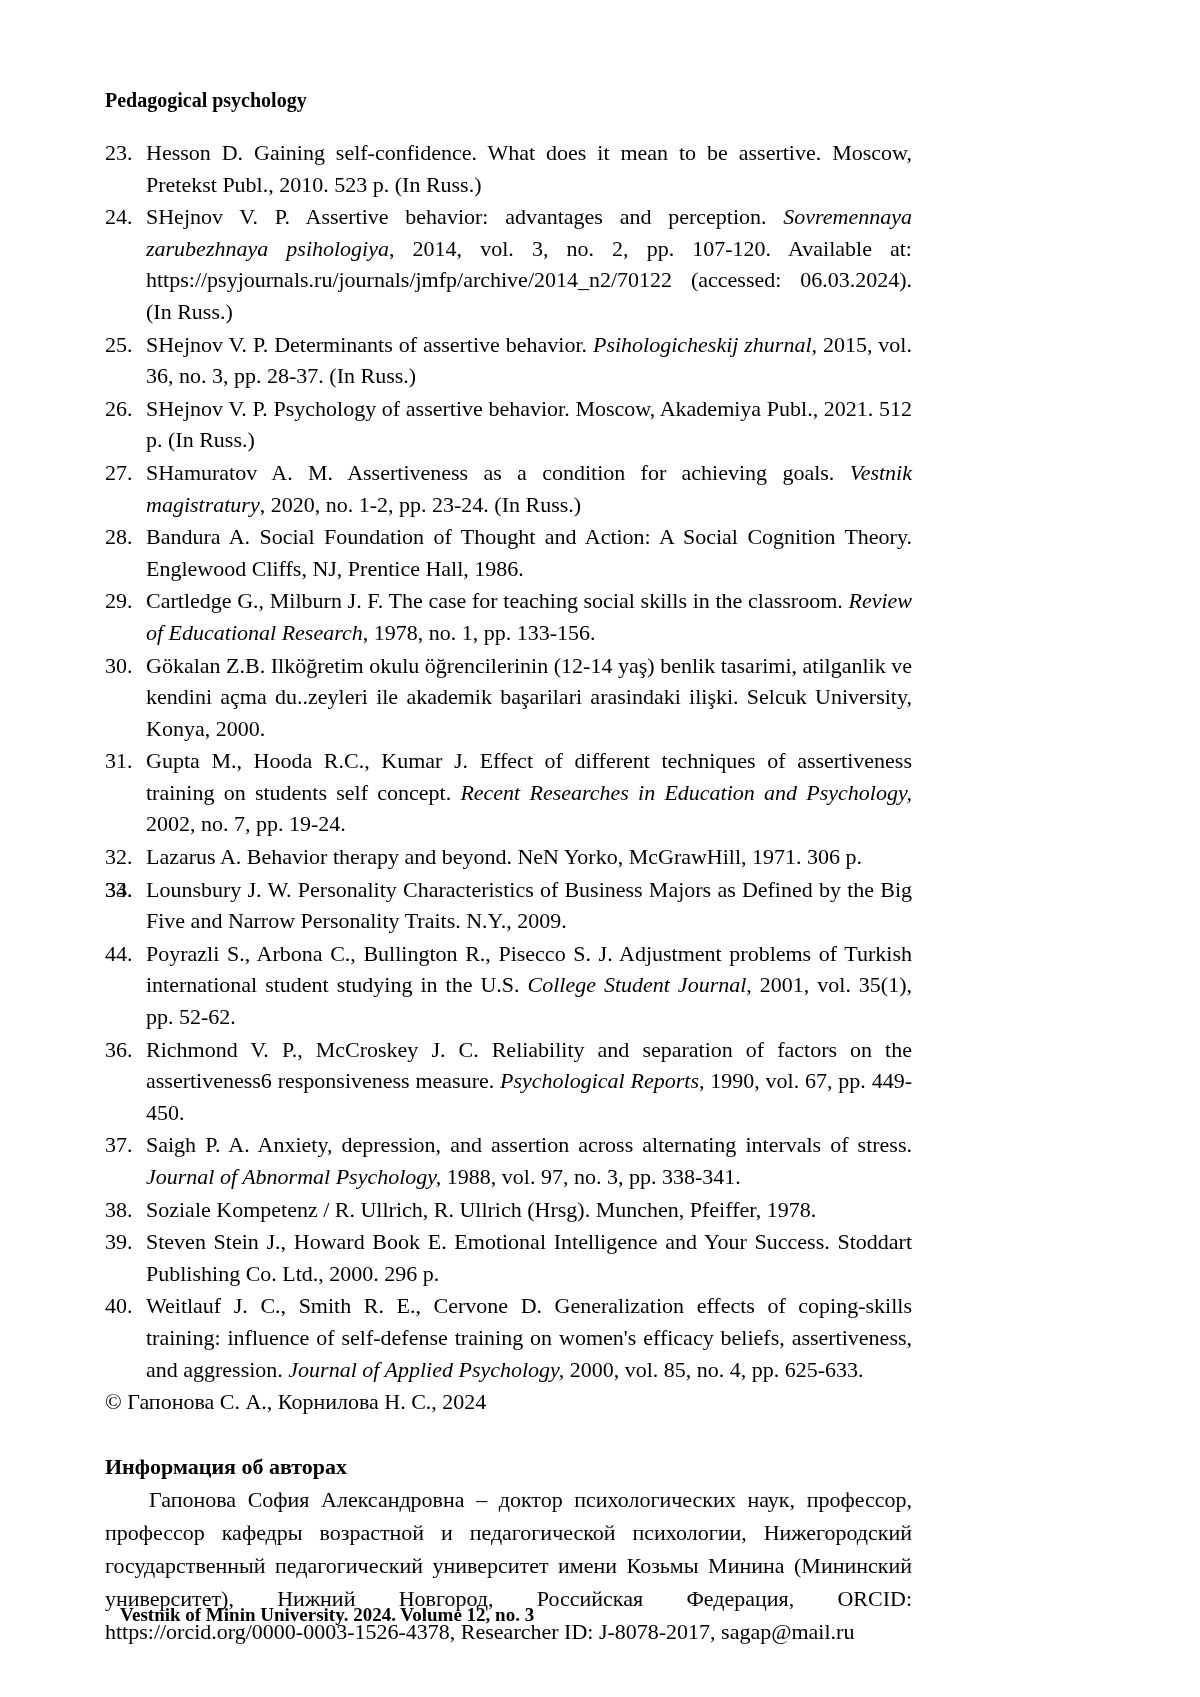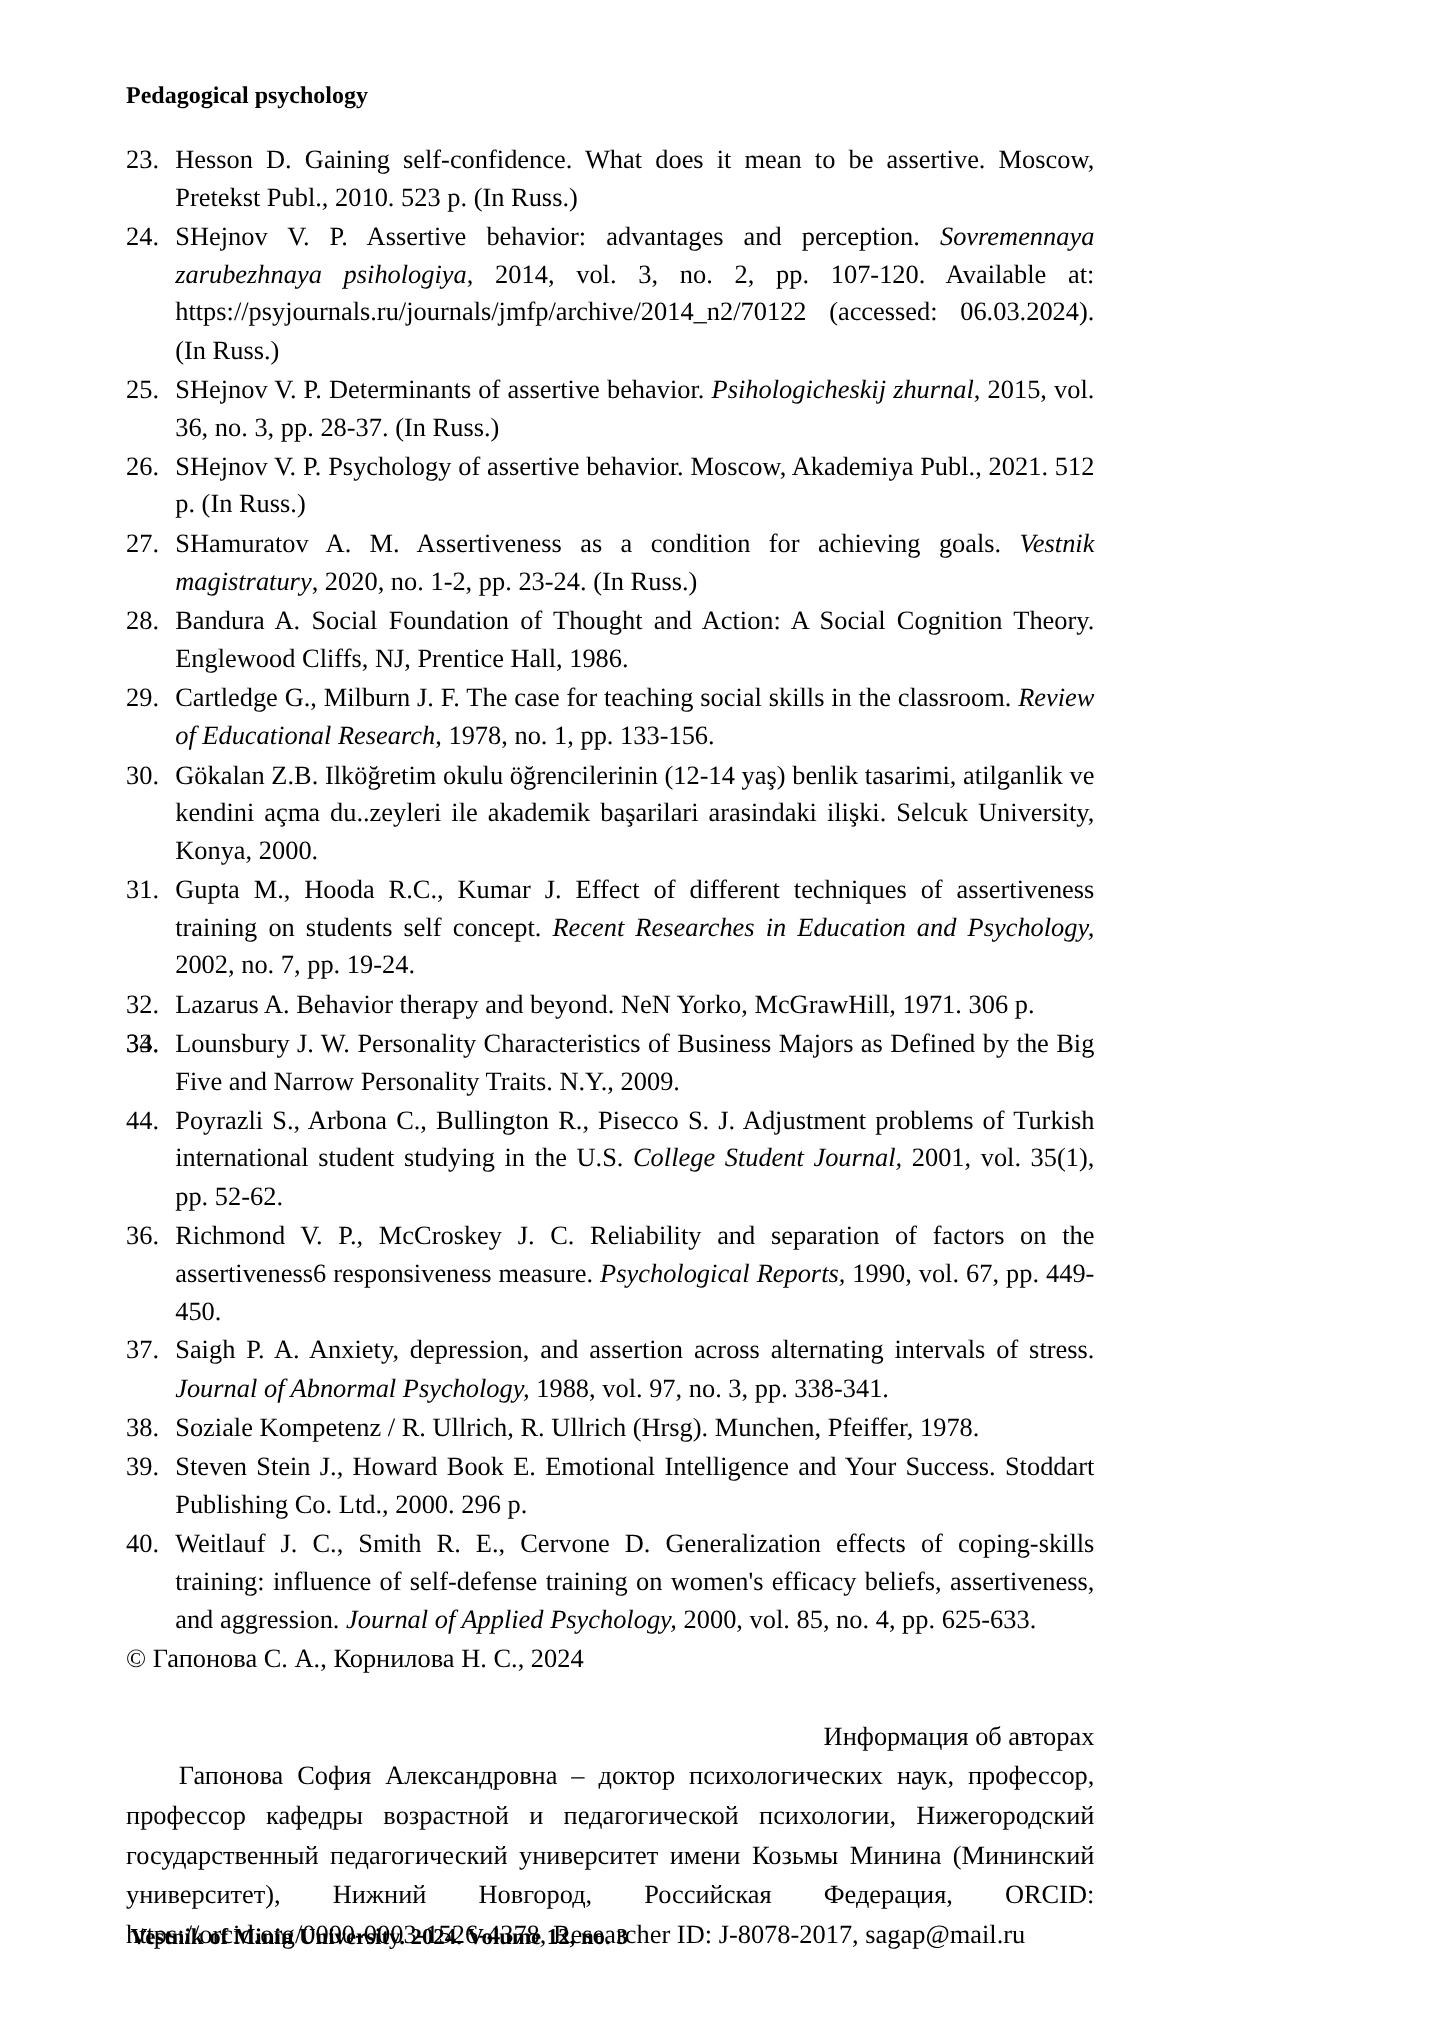--- a/index.html
+++ b/index.html
@@ -14,21 +14,21 @@
     overflow: hidden;
     font-family: "Liberation Serif", "DejaVu Serif", serif;
     color: #000000;
   }
   .page {
     position: absolute;
     top: 0; left: 0;
     width: 1024px;
     height: 1697px;
     box-sizing: border-box;
-    padding: 68px 112px 0 105px;
+    padding: 88px 112px 0 105px;
   }
   .running-head {
     font-weight: bold;
     font-size: 20px;
     line-height: 24px;
     margin-bottom: 25px;
   }
   .ref-list {
     font-size: 22px;
     line-height: 31.6px;
@@ -45,34 +45,34 @@
     top: 0;
   }
   .it { font-style: italic; font-family: Liberation Serif, serif; }
   .b  { font-weight: normal; margin-left: 44px; }
   .copyright {
     font-size: 22px;
     line-height: 32px;
   }
   .authors-heading {
     margin-top: 33px;
-    text-align: right;
-    font-weight: normal;
+    text-align: left;
+    font-weight: bold;
     font-size: 22px;
     line-height: 32px;
   }
   .authors-para {
     margin: 0;
     text-align: justify;
     font-size: 22px;
     line-height: 33px;
   }
   .footer {
     position: absolute;
-    left: 109px;
+    left: 120px;
     top: 1603px;
     font-weight: bold;
     font-size: 19px;
     line-height: 24px;
   }
 </style>
 </head>
 <body>
 
 <div class="page">

